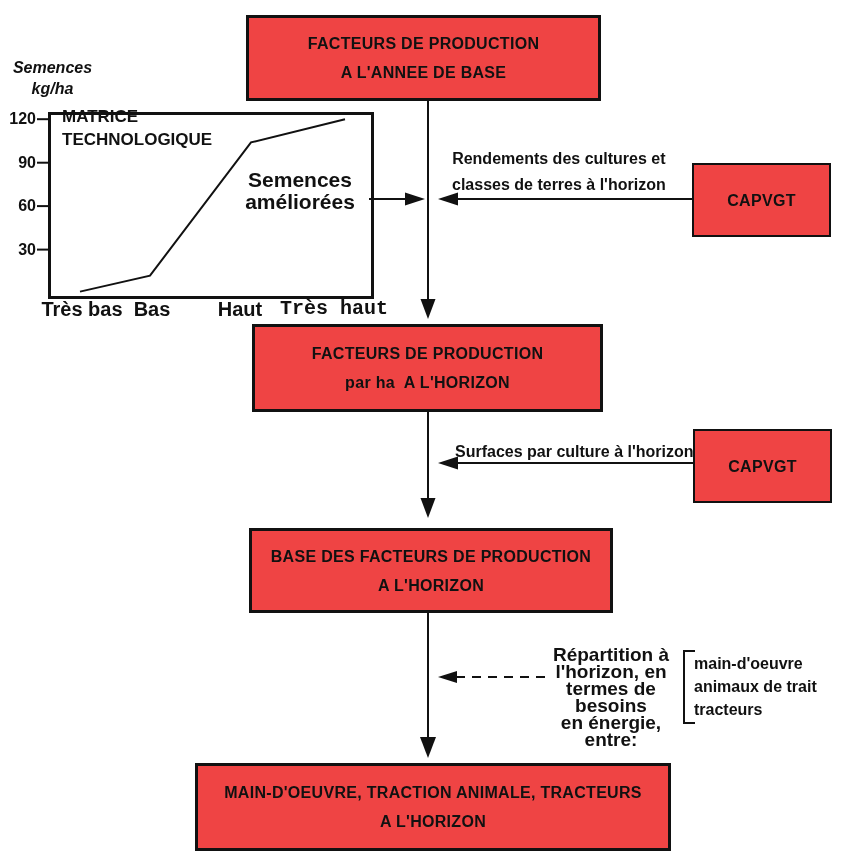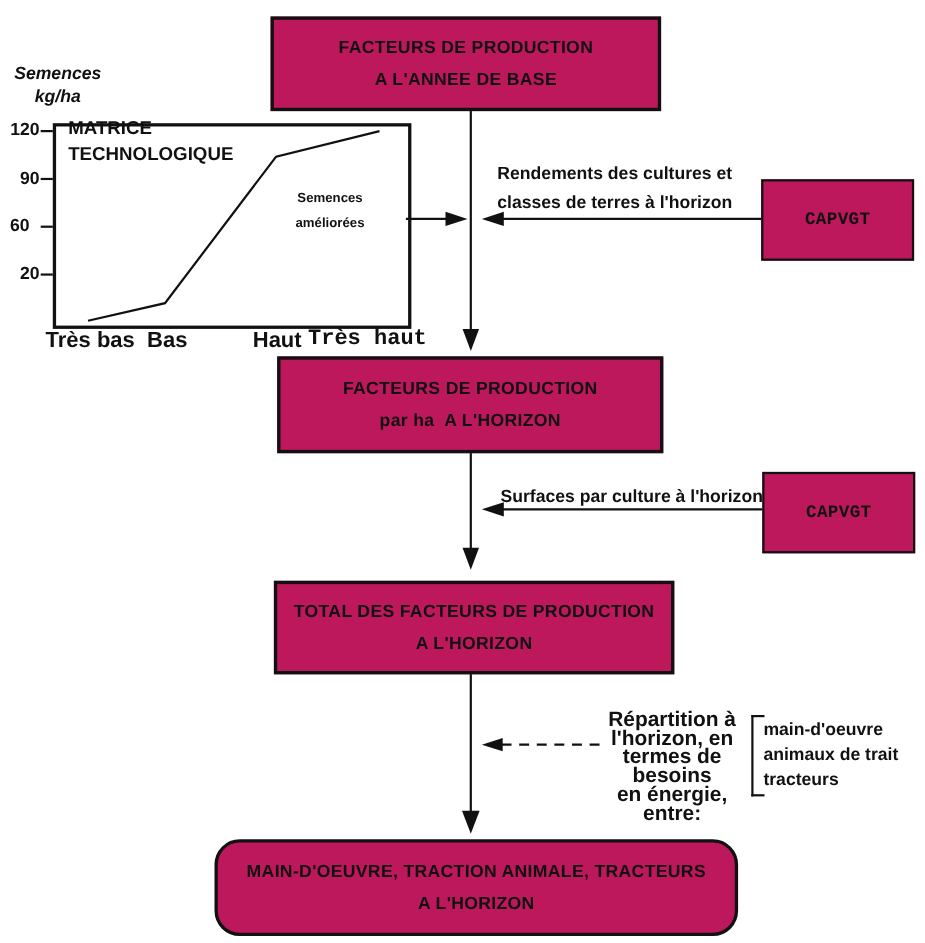--- a/index.html
+++ b/index.html
@@ -5,37 +5,37 @@
   html,body{margin:0;padding:0;}
   body{
     width:841px;height:857px;position:relative;overflow:hidden;
     background:#ffffff;color:#111111;
     font-family:"Liberation Sans", sans-serif;
     font-weight:600;
     -webkit-font-smoothing:antialiased;
   }
   .abs{position:absolute;}
   .box{
-    position:absolute;border:3px solid #111111;background:#be185d;
+    position:absolute;border:3px solid #111111;background:#ef4444;
     display:flex;align-items:center;justify-content:center;
     text-align:center;font-size:16px;line-height:29px;
     white-space:pre-wrap;letter-spacing:0.3px;
   }
-  .box.thin{border-width:2px;font-family:Liberation Mono, monospace;}
+  .box.thin{border-width:2px;}
   .chart-frame{
     position:absolute;left:48px;top:112px;width:320px;height:181px;
     border:3px solid #111111;background:transparent;
   }
   .chart-title{
     position:absolute;left:62px;top:105px;width:176px;
     font-size:17px;font-weight:700;line-height:23px;text-align:left;
   }
   .chart-annotation{
     position:absolute;left:245px;top:169px;width:110px;
-    font-size:12px;line-height:22px;text-align:center;
+    font-size:21px;line-height:22px;text-align:center;
   }
   .ylabel{
     position:absolute;left:5px;top:57px;width:95px;
     font-size:16px;line-height:21px;text-align:center;font-style:italic;
   }
   .ytick{
     position:absolute;left:0;width:36px;text-align:right;
     font-size:16px;height:20px;line-height:20px;
   }
   .xlabel{
@@ -99,48 +99,48 @@
       <line x1="37" x2="48" y1="249.6" y2="249.6" class="ln"></line>
     </g>
 </svg>
 
 <div class="box" style="left:246px;top:15px;width:349px;height:80px;">FACTEURS DE PRODUCTION
 A L'ANNEE DE BASE</div>
 
 <div class="box" style="left:252px;top:324px;width:345px;height:82px;">FACTEURS DE PRODUCTION
 par ha  A L'HORIZON</div>
 
-<div class="box" style="left:249px;top:528px;width:358px;height:79px;">TOTAL DES FACTEURS DE PRODUCTION
+<div class="box" style="left:249px;top:528px;width:358px;height:79px;">BASE DES FACTEURS DE PRODUCTION
 A L'HORIZON</div>
 
-<div class="box" style="left:195px;top:763px;width:470px;height:82px;border-radius:23px;">MAIN-D'OEUVRE, TRACTION ANIMALE, TRACTEURS
+<div class="box" style="left:195px;top:763px;width:470px;height:82px;">MAIN-D'OEUVRE, TRACTION ANIMALE, TRACTEURS
 A L'HORIZON</div>
 
 <div class="box thin" style="left:692px;top:163px;width:135px;height:70px;">CAPVGT</div>
 
 <div class="box thin" style="left:693px;top:429px;width:135px;height:70px;">CAPVGT</div>
 
 <div class="ylabel">Semences kg/ha</div>
 
 <div class="chart-frame"></div>
 
 <div class="chart-title">MATRICE TECHNOLOGIQUE</div>
 
 <div class="chart-annotation">Semences améliorées</div>
 
 <div id="y-tick-labels" class="abs" style="left:0;top:0;">
     <div class="ytick" style="top: 109px;">120</div>
     <div class="ytick" style="top: 153px;">90</div>
-    <div class="ytick" style="top: 196px; text-align: center;">60</div>
-    <div class="ytick" style="top: 240px;">20</div>
+    <div class="ytick" style="top: 196px;">60</div>
+    <div class="ytick" style="top: 240px;">30</div>
   </div>
 <div id="x-labels" class="abs" style="left:0;top:0;">
     <div class="xlabel" style="left: 82px; top: 300px;">Très bas</div>
     <div class="xlabel" style="left: 152px; top: 300px;">Bas</div>
-    <div class="xlabel" style="left: 252px; top: 300px;">Haut</div>
+    <div class="xlabel" style="left: 240px; top: 300px;">Haut</div>
     <div class="xlabel" style="left: 334px; top: 300px; font-family: Liberation Mono, monospace;">Très haut</div>
   </div>
 
 <div class="edge-label" style="left:452px;top:146px;">Rendements des cultures et
 classes de terres à l'horizon</div>
 
 <div class="edge-label nowrap" style="left:455px;top:439px;">Surfaces par culture à l'horizon</div>
 
 <div class="repartition">Répartition à
 l'horizon, en

